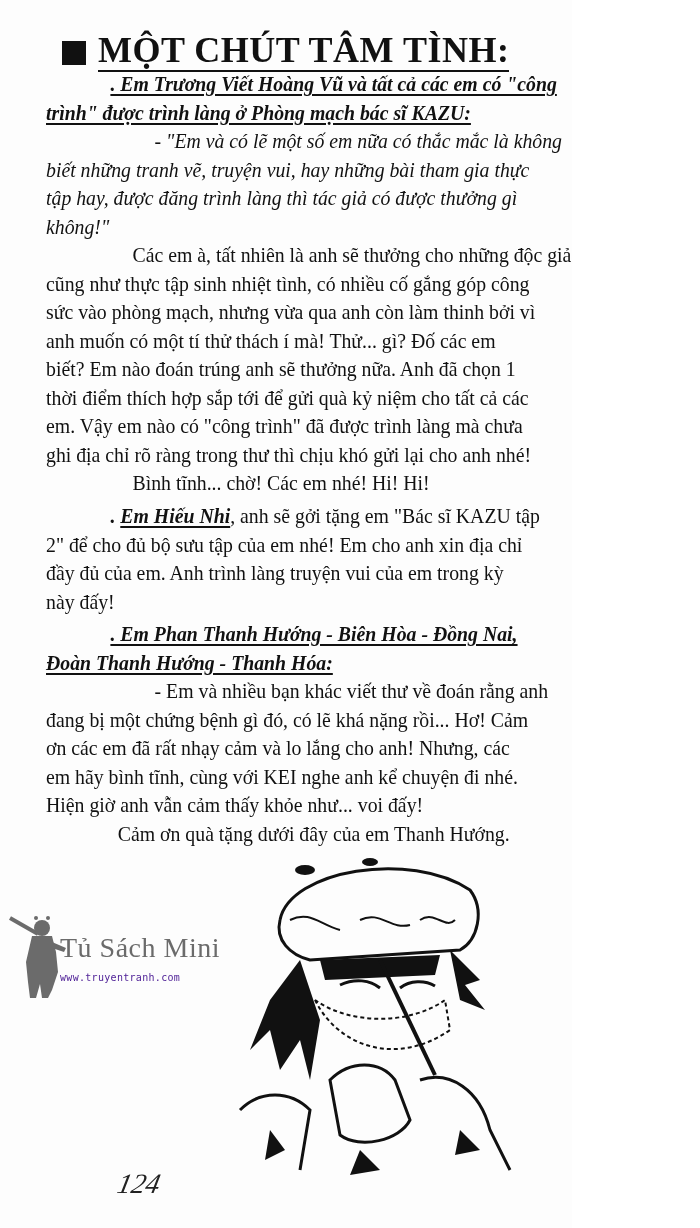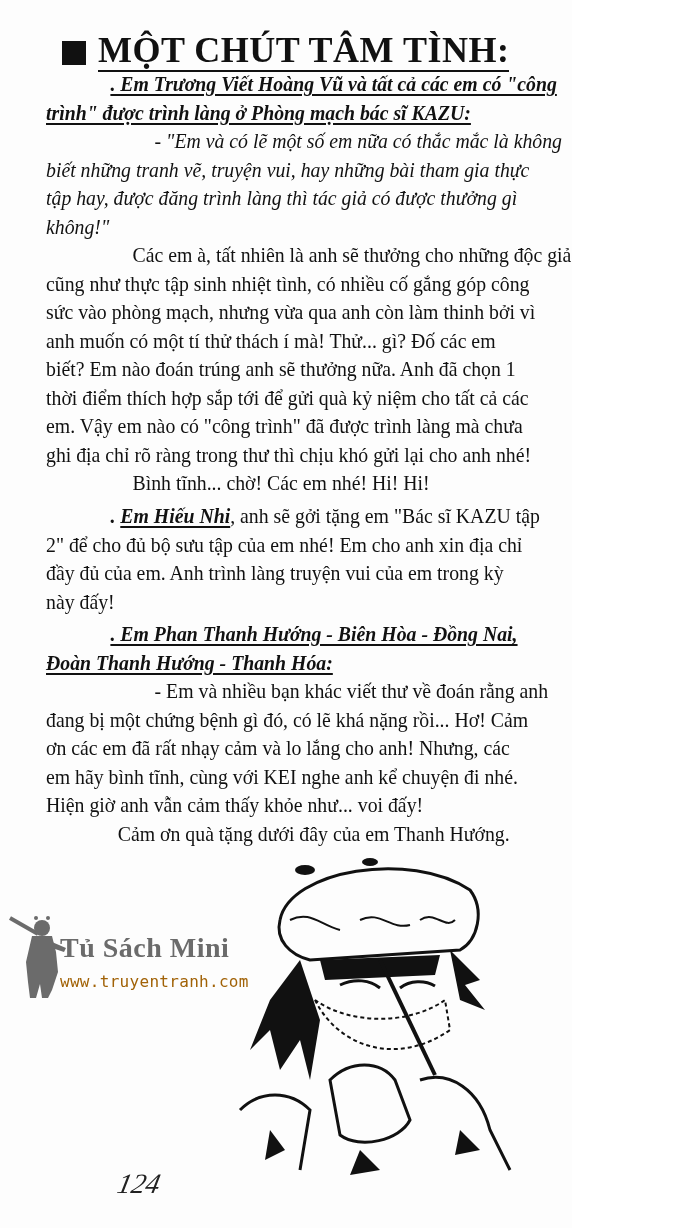--- a/index.html
+++ b/index.html
@@ -23,26 +23,26 @@
   .bi { font-style: italic; font-weight: bold; }
   .u { text-decoration: underline; text-underline-offset: 3px; }
   .ind1 { padding-left: 70px; }
   .ind2 { padding-left: 118px; }
   .ind3 { padding-left: 94px; }
   .watermark {
     position: absolute; left: 8px; top: 912px; width: 240px; height: 90px;
   }
   .wm-title {
     position: absolute; left: 52px; top: 20px;
-    font-family: "Liberation Serif", serif; font-weight: bold; font-size: 28px; color: #6b6b6b;
+    font-family: "Liberation Serif", serif; font-weight: normal; font-size: 28px; color: #6b6b6b;
     letter-spacing: 0.5px;
   }
   .wm-url {
     position: absolute; left: 52px; top: 60px;
-    font-family: "DejaVu Sans Mono", monospace; font-size: 16px; color: #a16207; letter-spacing: 0.3px;
+    font-family: "DejaVu Sans Mono", monospace; font-size: 10px; color: #4c1d95; letter-spacing: 0.3px;
   }
   .illustration { position: absolute; left: 210px; top: 850px; width: 320px; height: 340px; }
   .page-number {
     position: absolute; left: 118px; top: 1168px;
     font-family: "Liberation Serif", serif; font-style: italic; font-size: 28px; color: #222;
     transform: skewX(-12deg);
   }
 </style>
 </head>
 <body>

